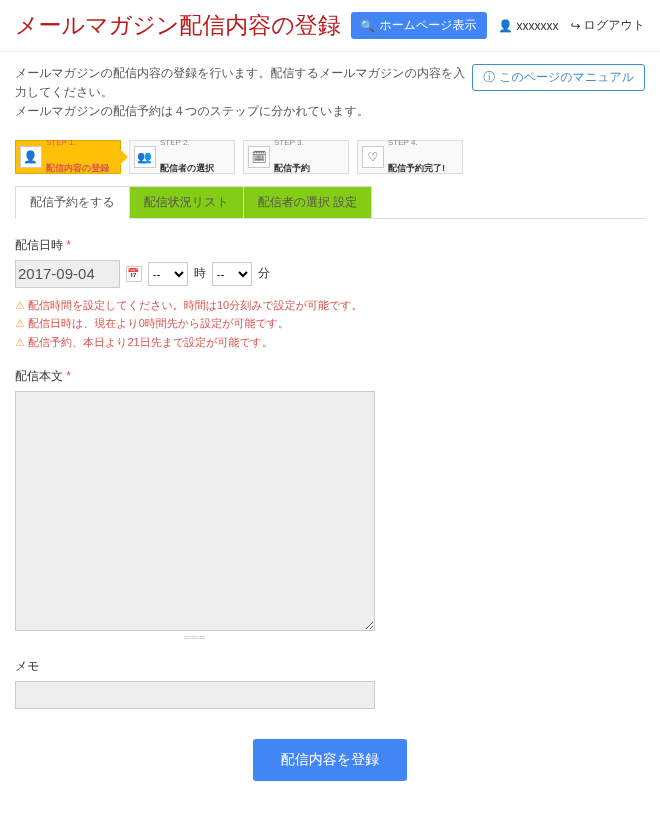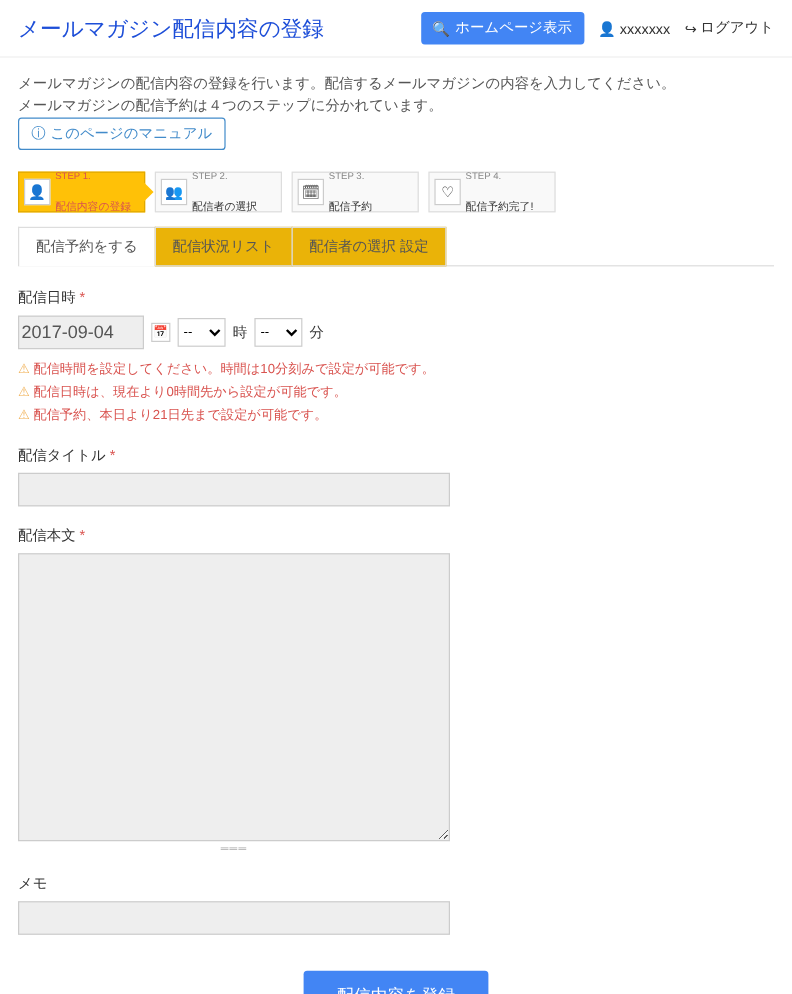--- a/index.html
+++ b/index.html
@@ -1,39 +1,39 @@
 <!DOCTYPE html>
 <html><head>
   <meta charset="utf-8">
   <style>
     * { box-sizing: border-box; margin: 0; padding: 0; }
     body { font-family: "Hiragino Kaku Gothic ProN", "メイリオ", Meiryo, sans-serif; font-size: 12px; color: #333; background: #fff; width: 660px; }
     .header { display: flex; align-items: center; justify-content: space-between; padding: 10px 15px; border-bottom: 1px solid #eee; }
-    .page-title { font-size: 18px; font-weight: normal; color: #1d4ed8; }
+    .page-title { font-size: 23px; font-weight: normal; color: #b91c1c; }
     .header-right { display: flex; align-items: center; gap: 12px; }
     .btn-primary { background: #4285f4; color: #fff; border: none; padding: 5px 10px; border-radius: 3px; font-size: 12px; cursor: pointer; display: inline-flex; align-items: center; gap: 4px; }
     .user-info { color: #333; font-size: 12px; display: inline-flex; align-items: center; gap: 3px;}
     .logout { color: #333; font-size: 12px; text-decoration: none; display: inline-flex; align-items: center; gap: 3px; cursor: pointer;}
     .content { padding: 12px 15px; }
-    .top-row { display: flex; justify-content: space-between; align-items: flex-start;  flex-direction: column;}
+    .top-row { display: flex; justify-content: space-between; align-items: flex-start; }
     .description { color: #555; font-size: 12px; line-height: 1.6; flex: 1;}
     .btn-manual { background: #fff; color: #428bca; border: 1px solid #428bca; padding: 4px 10px; border-radius: 3px; font-size: 12px; cursor: pointer; display: inline-flex; align-items: center; gap: 4px; white-space: nowrap;}
     .steps { display: flex; gap: 8px; margin: 18px 0 12px; }
     .step { width: 106px; height: 34px; border: 1px solid #ddd; background: #f9f9f9; position: relative; display: flex; align-items: center; padding: 4px; gap: 4px;}
     .step.active { background: #ffc107; border-color: #e0a800; }
     .step.active::after { content: ""; position: absolute; right: -8px; top: 50%; transform: translateY(-50%); border-left: 8px solid #ffc107; border-top: 8px solid transparent; border-bottom: 8px solid transparent; }
     .step-icon { width: 22px; height: 22px; background: #fff; border: 1px solid #ccc; display: flex; align-items: center; justify-content: center; font-size: 12px;}
     .step.active .step-icon { background: #fff; }
     .step-text { display: flex; flex-direction: column; line-height: 1.1; font-size: 8px; gap: 16px;}
     .step-num { color: #888; font-size: 8px; }
     .step.active .step-num { color: #d9534f; }
-    .step-label { font-weight: normal; font-size: 9px; color: #333;}
+    .step-label { font-weight: bold; font-size: 9px; color: #333;}
     .step.active .step-label { color: #d9534f; }
     .tabs { display: flex; border-bottom: 1px solid #ddd; margin-bottom: 18px; }
-    .tab { padding: 7px 14px; border: 1px solid #ddd; background: #eab308; color: #555; font-size: 12px; cursor: pointer; margin-right: -1px; margin-bottom: -1px; }
+    .tab { padding: 7px 14px; border: 1px solid #ddd; background: #84cc16; color: #555; font-size: 12px; cursor: pointer; margin-right: -1px; margin-bottom: -1px; }
     .tab.active { background: #fff; border-bottom: 1px solid #fff; color: #555;}
     .form-group { margin-bottom: 16px; width: 360px;}
     .form-label { font-size: 12px; color: #333; margin-bottom: 6px; display: block;}
     .required { color: #d9534f; }
     .date-row { display: flex; align-items: center; gap: 6px; }
     .date-input { width: 105px; height: 28px; padding: 2px; background: #eee; border: 1px solid #ccc; font-size: 15px; color: #555;}
     .cal-icon{ width:16px; height:16px; background:#fff; border:1px solid #ccc; display:inline-flex; align-items:center; justify-content:center; font-size:10px;}
     select.time-sel { width: 40px; height: 24px; border: 1px solid #ccc; background: #fff; font-size: 11px;}
     .time-label{ font-size:12px; color:#333;}
     .warnings { margin-top: 8px; }
@@ -137,27 +137,20 @@
           <span class="warn-icon">⚠</span>
           <span>配信日時は、現在より0時間先から設定が可能です。</span>
         </div>
       <div class="warn">
           <span class="warn-icon">⚠</span>
           <span>配信予約、本日より21日先まで設定が可能です。</span>
         </div>
     </div>
   </div>
 
-  <div class="form-group">
-    <label class="form-label">
-      <span>配信タイトル</span>
-      <span class="required">*</span>
-    </label>
-    <input class="text-input" style="">
-  </div>
 
   <div class="form-group">
     <label class="form-label">
       <span>配信本文</span>
       <span class="required">*</span>
     </label>
     <textarea class="textarea" style=""></textarea>
     <div class="resize-handle">═══</div>
   </div>
 

